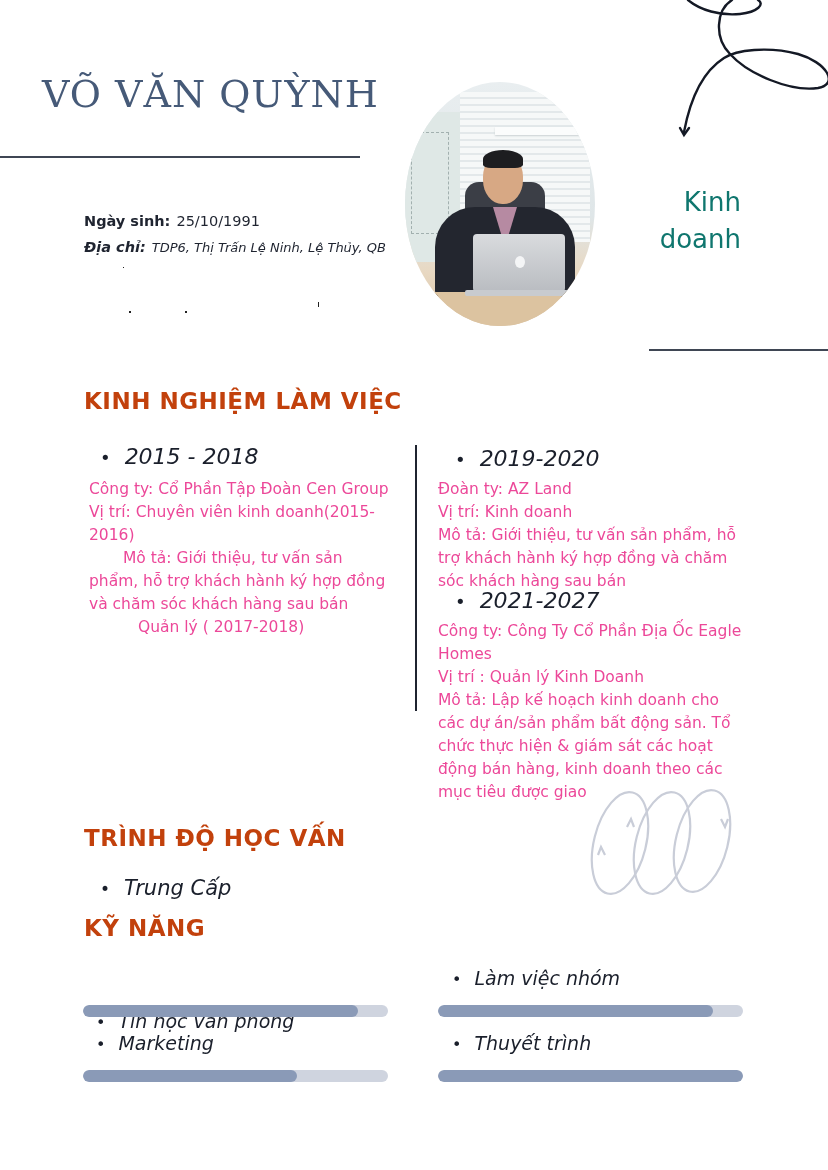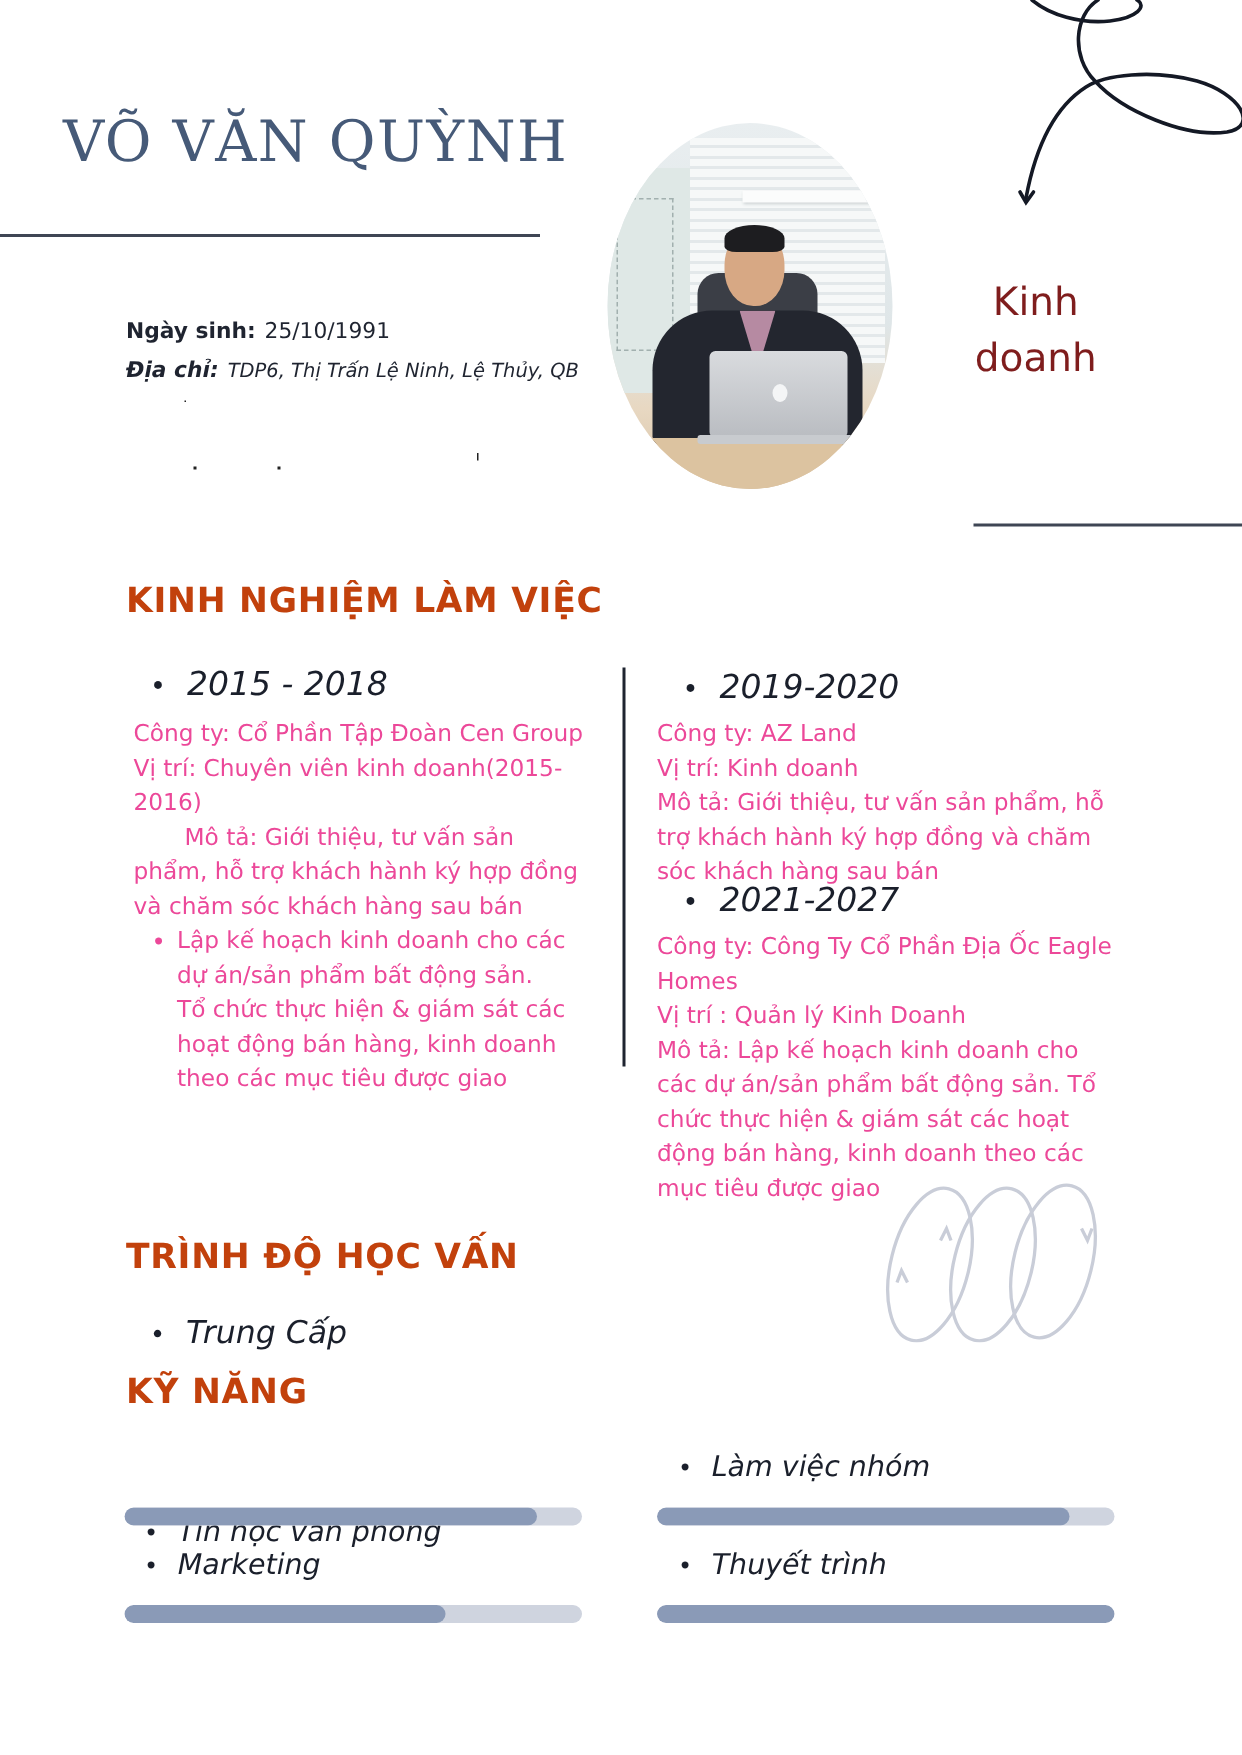--- a/index.html
+++ b/index.html
@@ -43,21 +43,21 @@
   .photo .hair { left: 78px; top: 68px; width: 40px; height: 18px; background: #1d1d20; border-radius: 50% 50% 20% 20%; }
   .photo .desk { left: 0; top: 210px; width: 190px; height: 40px; background: #dcc3a0; }
   .photo .laptop { left: 68px; top: 152px; width: 92px; height: 58px; background: linear-gradient(180deg,#d9dbde,#b9bcc1); border-radius: 4px; }
   .photo .laptop::after { content:""; position:absolute; left:42px; top:22px; width:10px; height:12px; background:#f4f5f6; border-radius:50%; }
   .photo .base { left: 60px; top: 208px; width: 108px; height: 6px; background: #c8cbcf; border-radius: 2px; }
 
   
   .scribble { left: 640px; top: 0; width: 188px; height: 145px; }
   .job-title {
     left: 640px; top: 184px; width: 101px;
-    font-size: 26px; line-height: 37px; text-align: center; color: #7f1d1d;
+    font-size: 26px; line-height: 37px; text-align: right; color: #0f766e;
   }
   .right-rule { left: 649px; top: 349px; width: 179px; height: 2px; background: #3f4654; }
 
   
   .h2 { left: 84px; font-size: 23px; color: #c2410c; letter-spacing: 0.5px; white-space: nowrap; }
   .h2.exp { top: 388px; }
   .h2.edu { top: 825px; }
   .h2.skills { top: 915px; }
 
   .col-divider { left: 415px; top: 445px; width: 2px; height: 266px; background: #1f2430; }
@@ -130,30 +130,28 @@
 <h2 class="abs h2 exp">KINH NGHIỆM LÀM VIỆC</h2>
 <div class="abs col-divider"></div>
 
 <div class="abs" style="left:100px;top:444px;">
   <span class="period">2015 - 2018</span>
 </div>
 <div class="abs body-text" style="left:89px;top:478px;width:305px;">
   <div>Công ty: Cổ Phần Tập Đoàn Cen Group</div>
   <div>Vị trí: Chuyên viên kinh doanh(2015-2016)</div>
   <div style="text-indent:34px;">Mô tả: Giới thiệu, tư vấn sản phẩm, hỗ trợ khách hành ký hợp đồng và chăm sóc khách hàng sau bán</div>
-  <ul class="bullet-list" style="width:290px;">
-    <li>Lập kế hoạch kinh doanh cho các dự án/sản phẩm bất động sản. Tổ chức thực hiện &amp; giám sát các hoạt động bán hàng, kinh doanh theo các mục tiêu được giao</li>
-  </ul>
+  <div style="padding-left:49px;">Quản lý ( 2017-2018)</div>
 </div>
 
 <div class="abs" style="left:455px;top:446px;">
   <span class="period">2019-2020</span>
 </div>
 <div class="abs body-text" style="left:438px;top:478px;width:310px;">
-  <div>Công ty: AZ Land</div>
+  <div>Đoàn ty: AZ Land</div>
   <div>Vị trí: Kinh doanh</div>
   <div>Mô tả: Giới thiệu, tư vấn sản phẩm, hỗ trợ khách hành ký hợp đồng và chăm sóc khách hàng sau bán</div>
 </div>
 
 <div class="abs" style="left:455px;top:588px;">
   <span class="period">2021-2027</span>
 </div>
 <div class="abs body-text" style="left:438px;top:620px;width:310px;">
   <div>Công ty: Công Ty Cổ Phần Địa Ốc Eagle Homes</div>
   <div>Vị trí : Quản lý Kinh Doanh</div>

